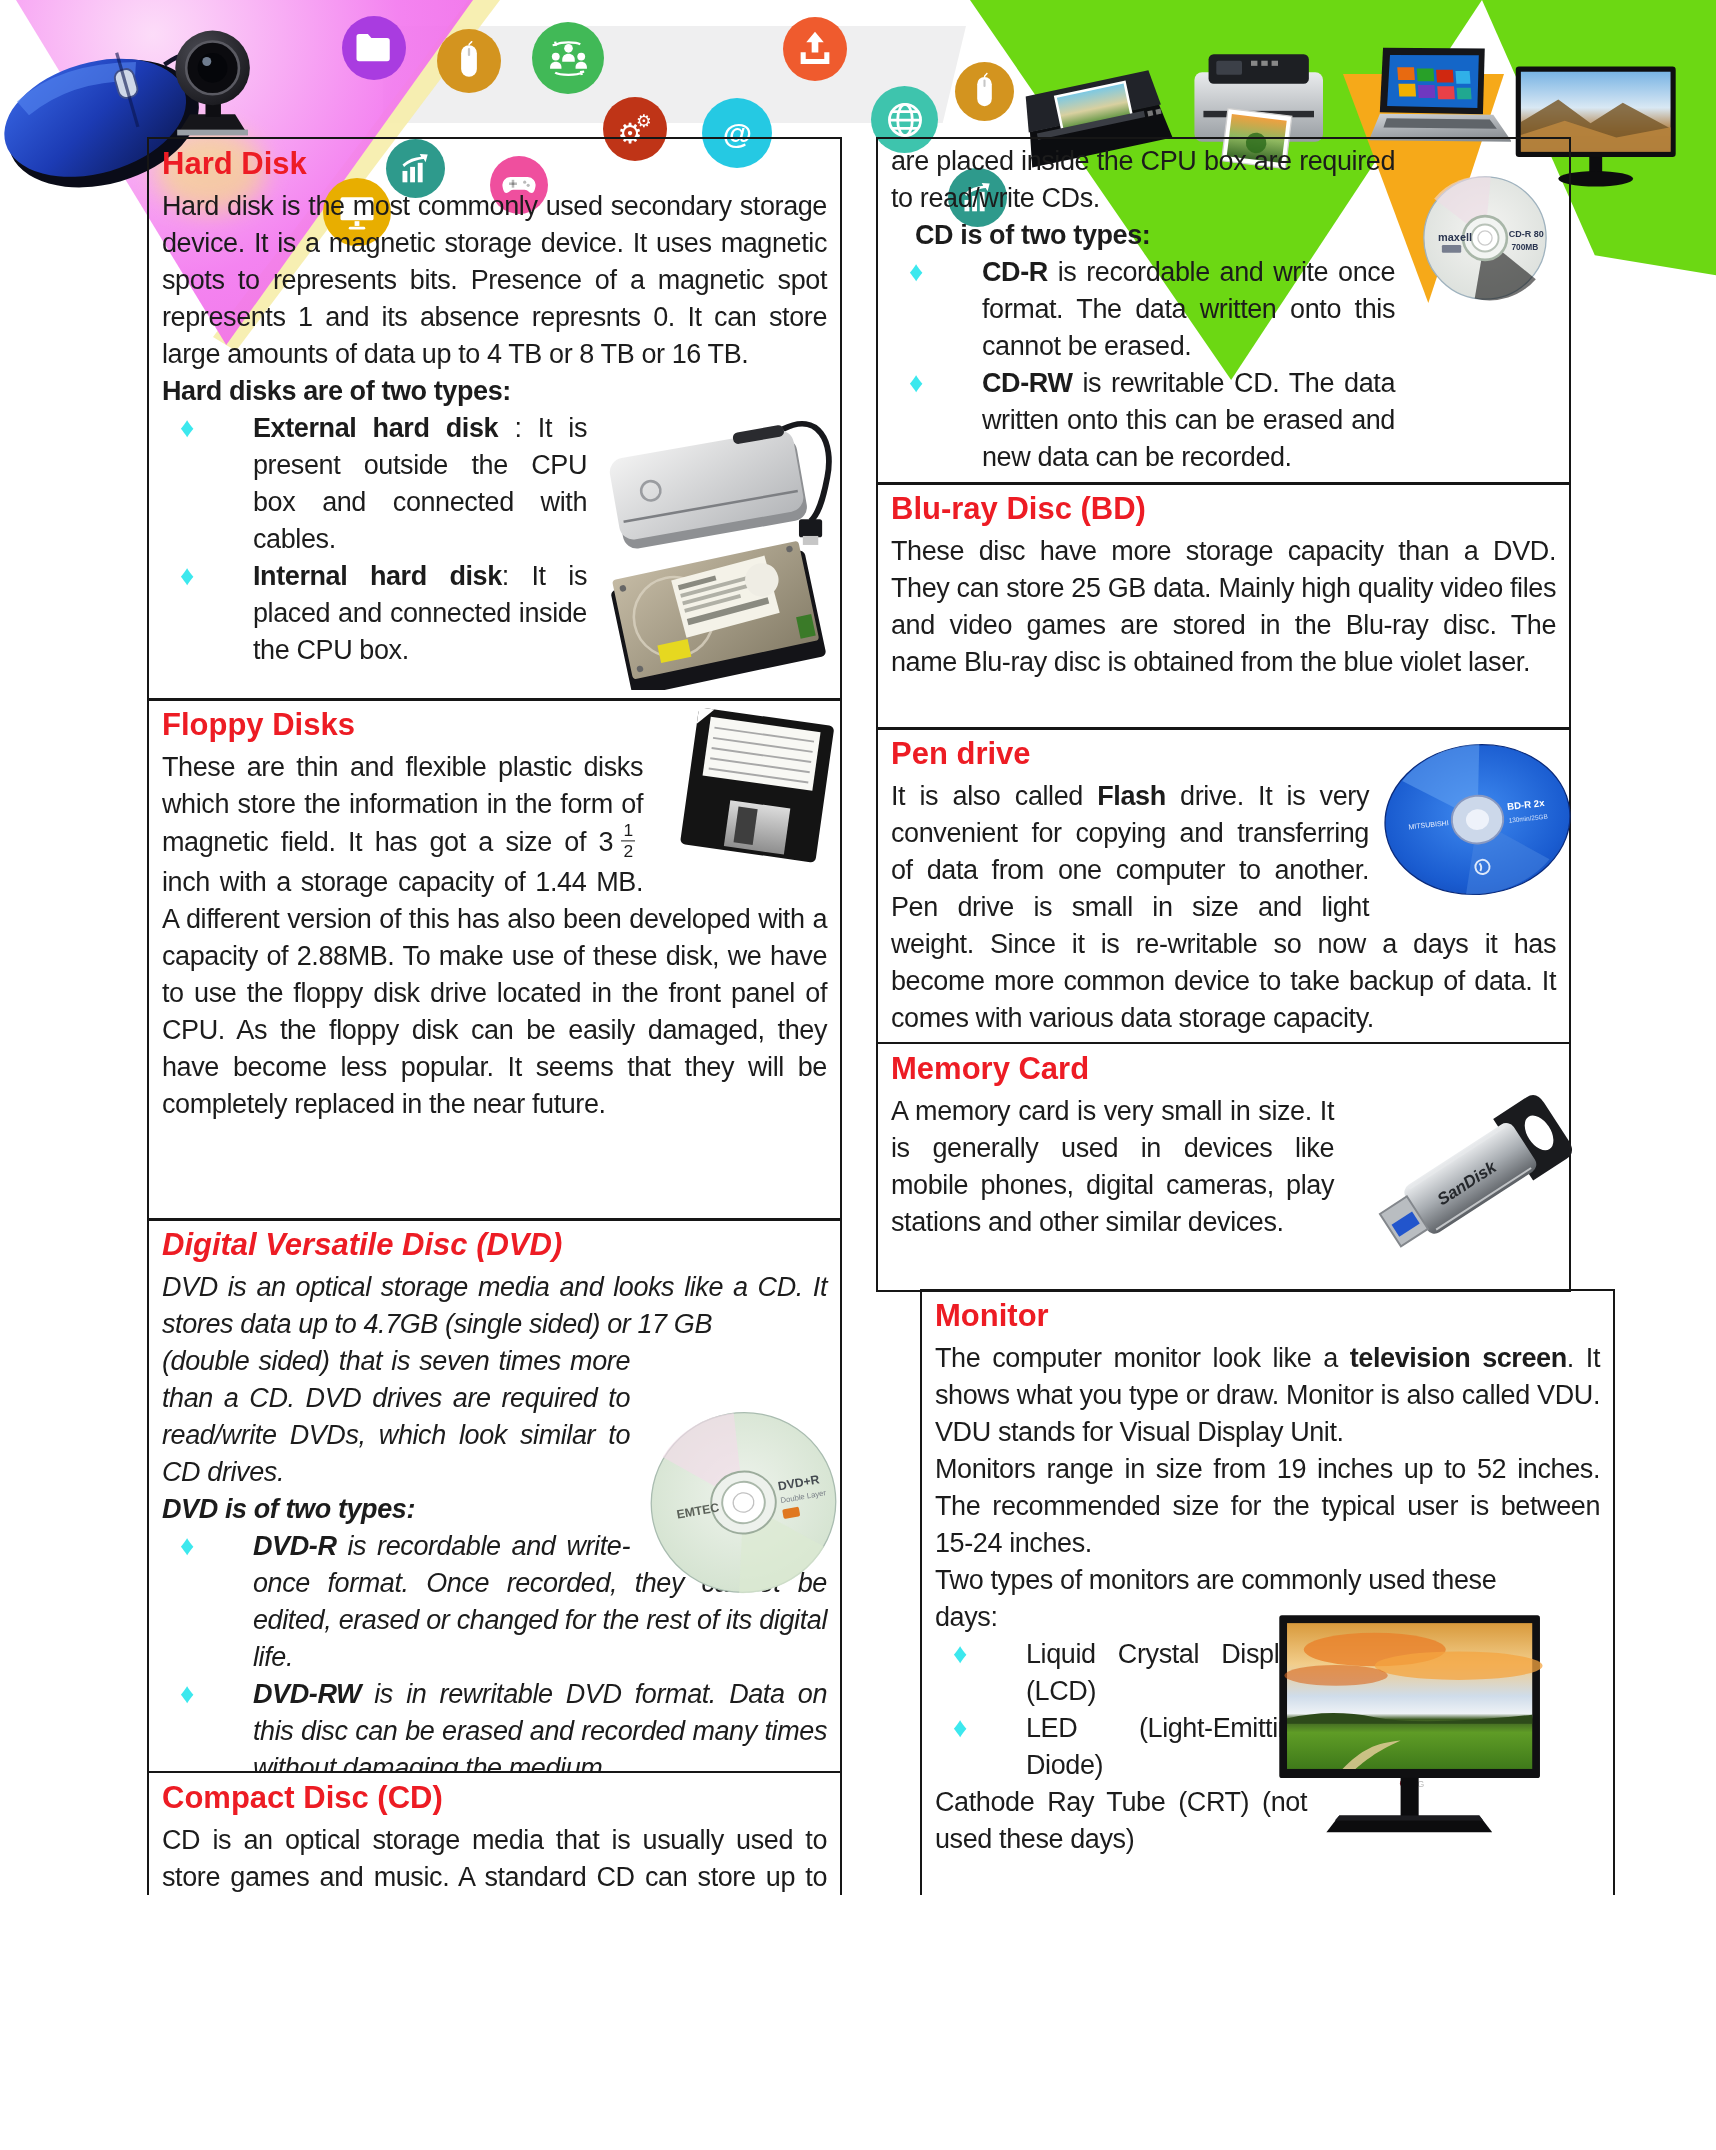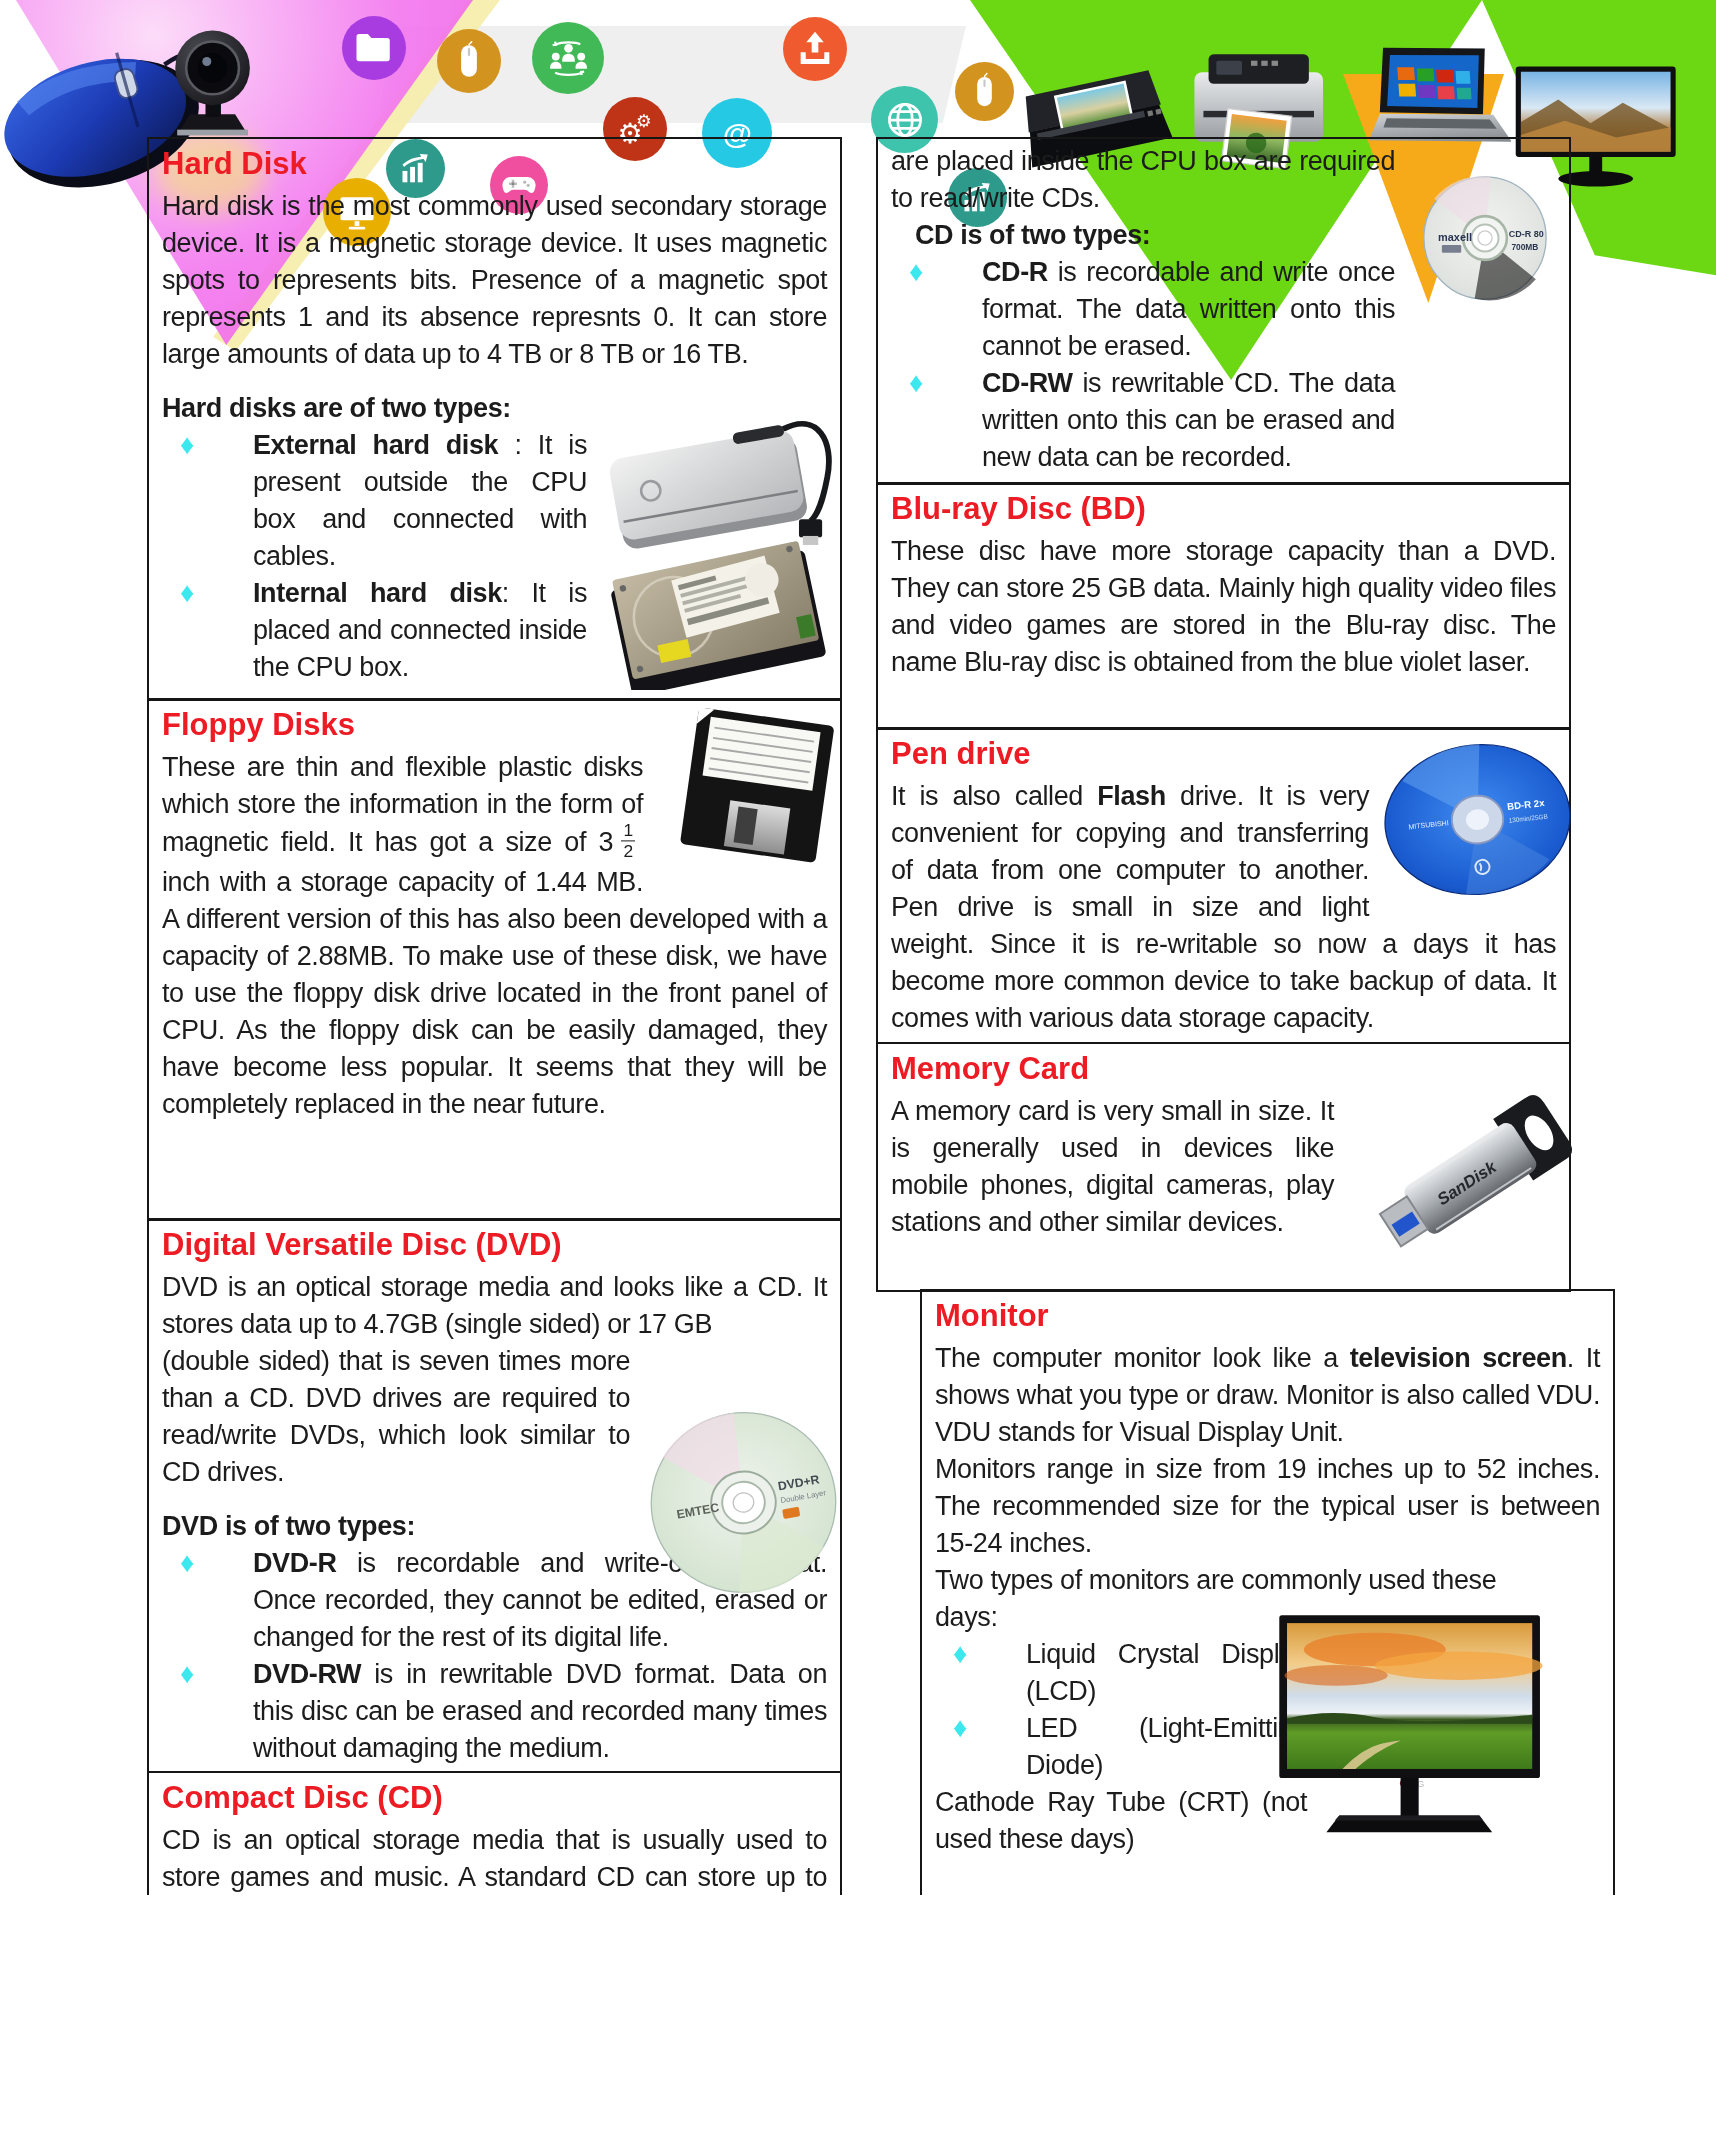--- a/index.html
+++ b/index.html
@@ -5,21 +5,21 @@
   html,body{margin:0;padding:0;background:#fff;}
   .page{position:relative;width:1716px;height:1895px;background:#ffffff;overflow:hidden;
         font-family:"Liberation Sans",sans-serif;color:#1c1c1c;}
   .shape{position:absolute;}
   .art{position:absolute;line-height:0;}
   
   section.box{position:absolute;border:2.6px solid #161616;box-sizing:border-box;
               padding:3.9px 13px;background:transparent;z-index:3;overflow:hidden;}
   .title{font-size:31px;line-height:40px;font-weight:bold;color:#ed1c24;margin:1.3px 0 3.9px 0;}
   .p,.sub{font-size:27px;line-height:37px;text-align:justify;letter-spacing:-0.4px;}
-  .sub{font-weight:bold;margin-top:17px;text-align:left;}
+  .sub{font-weight:bold;text-align:left;}
   .tight .sub{margin-top:0;margin-left:24px;}
   .bullet{position:relative;padding-left:91px;font-size:27px;line-height:37px;
           text-align:justify;letter-spacing:-0.4px;}
   .bullet .dia{position:absolute;left:18px;top:-1.3px;color:#3ce8ee;font-size:28px;}
   .bullet .bb{font-weight:bold;}
   .spacer{float:right;}
   .frac{display:inline-flex;flex-direction:column;align-items:center;vertical-align:middle;
         margin:0 7.7px;transform:translateY(-2.6px);}
   .frac .fn{display:block;font-size:17.4px;line-height:20px;border-bottom:1.9px solid #1c1c1c;padding:0 2.6px;}
   .frac .fd{display:block;font-size:17.4px;line-height:20px;}
@@ -334,21 +334,21 @@
 
   <section class="box tight" style="left:147px;top:698px;width:695px;height:523px;">
     <div class="spacer" style="width:184px;height:166px"></div>
     <h2 class="title">Floppy Disks</h2>
     <div class="p"><span>These are thin and flexible plastic disks which store the information in the form of magnetic field. It has got a size of 3</span><span class="frac">
           <span class="fn">1</span>
           <span class="fd">2</span>
         </span><span>inch with a storage capacity of 1.44 MB. A different version of this has also been developed with a capacity of 2.88MB. To make use of these disk, we have to use the floppy disk drive located in the front panel of CPU. As the floppy disk can be easily damaged, they have become less popular. It seems that they will be completely replaced in the near future.</span></div>
   </section>
 
-  <section class="box" style="left:147px;top:1218px;width:695px;height:555px;">
+  <section class="box" style="left:147px;top:1218px;width:695px;height:555px;font-style:italic;">
     <h2 class="title">Digital Versatile Disc (DVD)</h2>
     <div class="p">DVD is an optical storage media and looks like a CD. It stores data up to 4.7GB (single sided) or 17 GB</div>
     <div class="flow">
       <div class="spacer" style="width:197px;height:187px"></div>
       <div class="p">(double sided) that is seven times more than a CD. DVD drives are required to read/write DVDs, which look similar to CD drives.</div>
       <div class="sub">DVD is of two types:</div>
       <div class="bullet">
         <span class="dia">♦</span><span class="bb">DVD-R</span><span> is recordable and write-once format. Once recorded, they cannot be edited, erased or changed for the rest of its digital life.</span>
       </div>
       <div class="bullet">

